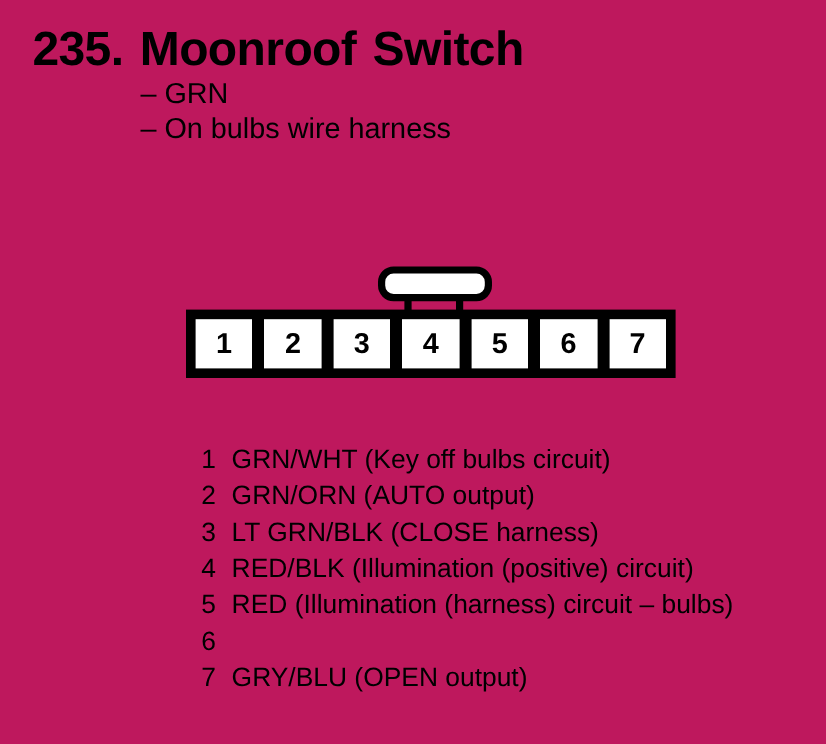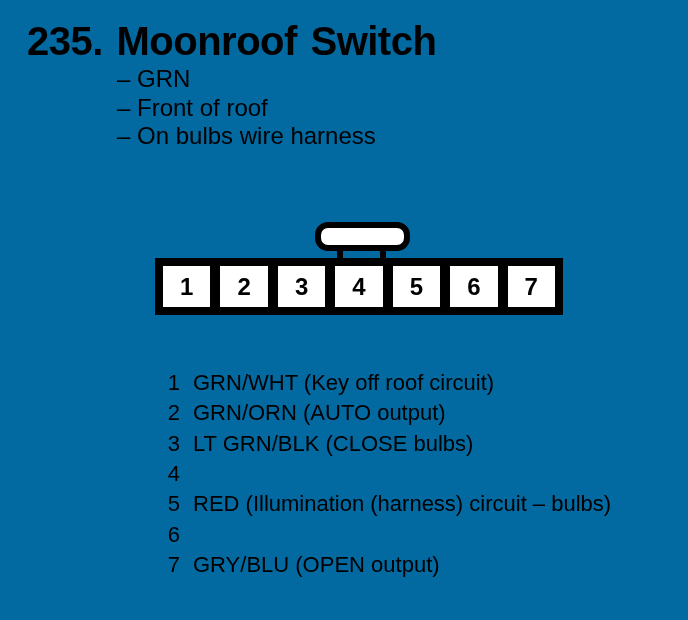--- a/index.html
+++ b/index.html
@@ -4,21 +4,21 @@
 <style>
   html, body {
     margin: 0;
     padding: 0;
     background: #ffffff;
   }
   .page {
     position: relative;
     width: 688px;
     height: 620px;
-    background: #0369a1;
+    background: #be185d;
     overflow: hidden;
     font-family: "Liberation Sans", "DejaVu Sans", sans-serif;
     color: #000000;
   }
 
   
   .title {
     position: absolute;
     left: 27px;
     top: 21px;
@@ -118,21 +118,20 @@
 </style>
 </head>
 <body>
 
 <div class="page">
 
   <h1 class="title">235. Moonroof Switch</h1>
 
   <ul class="bullets">
     <li>– GRN</li>
-    <li>– Front of roof</li>
     <li>– On bulbs wire harness</li>
   </ul>
 
   <div class="connector">
     <div class="lock-tab"></div>
     <div class="neck neck-left"></div>
     <div class="neck neck-right"></div>
     <div class="conn-body">
       <div class="cavity">1</div>
       <div class="cavity">2</div>
@@ -140,32 +139,33 @@
       <div class="cavity">4</div>
       <div class="cavity">5</div>
       <div class="cavity">6</div>
       <div class="cavity">7</div>
     </div>
   </div>
 
   <div class="pin-list">
     <div class="pin-row">
       <span class="pin-num">1</span>
-      <span class="pin-desc">GRN/WHT (Key off roof circuit)</span>
+      <span class="pin-desc">GRN/WHT (Key off bulbs circuit)</span>
     </div>
     <div class="pin-row">
       <span class="pin-num">2</span>
       <span class="pin-desc">GRN/ORN (AUTO output)</span>
     </div>
     <div class="pin-row">
       <span class="pin-num">3</span>
-      <span class="pin-desc">LT GRN/BLK (CLOSE bulbs)</span>
+      <span class="pin-desc">LT GRN/BLK (CLOSE harness)</span>
     </div>
     <div class="pin-row">
       <span class="pin-num">4</span>
+      <span class="pin-desc">RED/BLK (Illumination (positive) circuit)</span>
     </div>
     <div class="pin-row">
       <span class="pin-num">5</span>
       <span class="pin-desc">RED (Illumination (harness) circuit – bulbs)</span>
     </div>
     <div class="pin-row">
       <span class="pin-num">6</span>
     </div>
     <div class="pin-row">
       <span class="pin-num">7</span>

